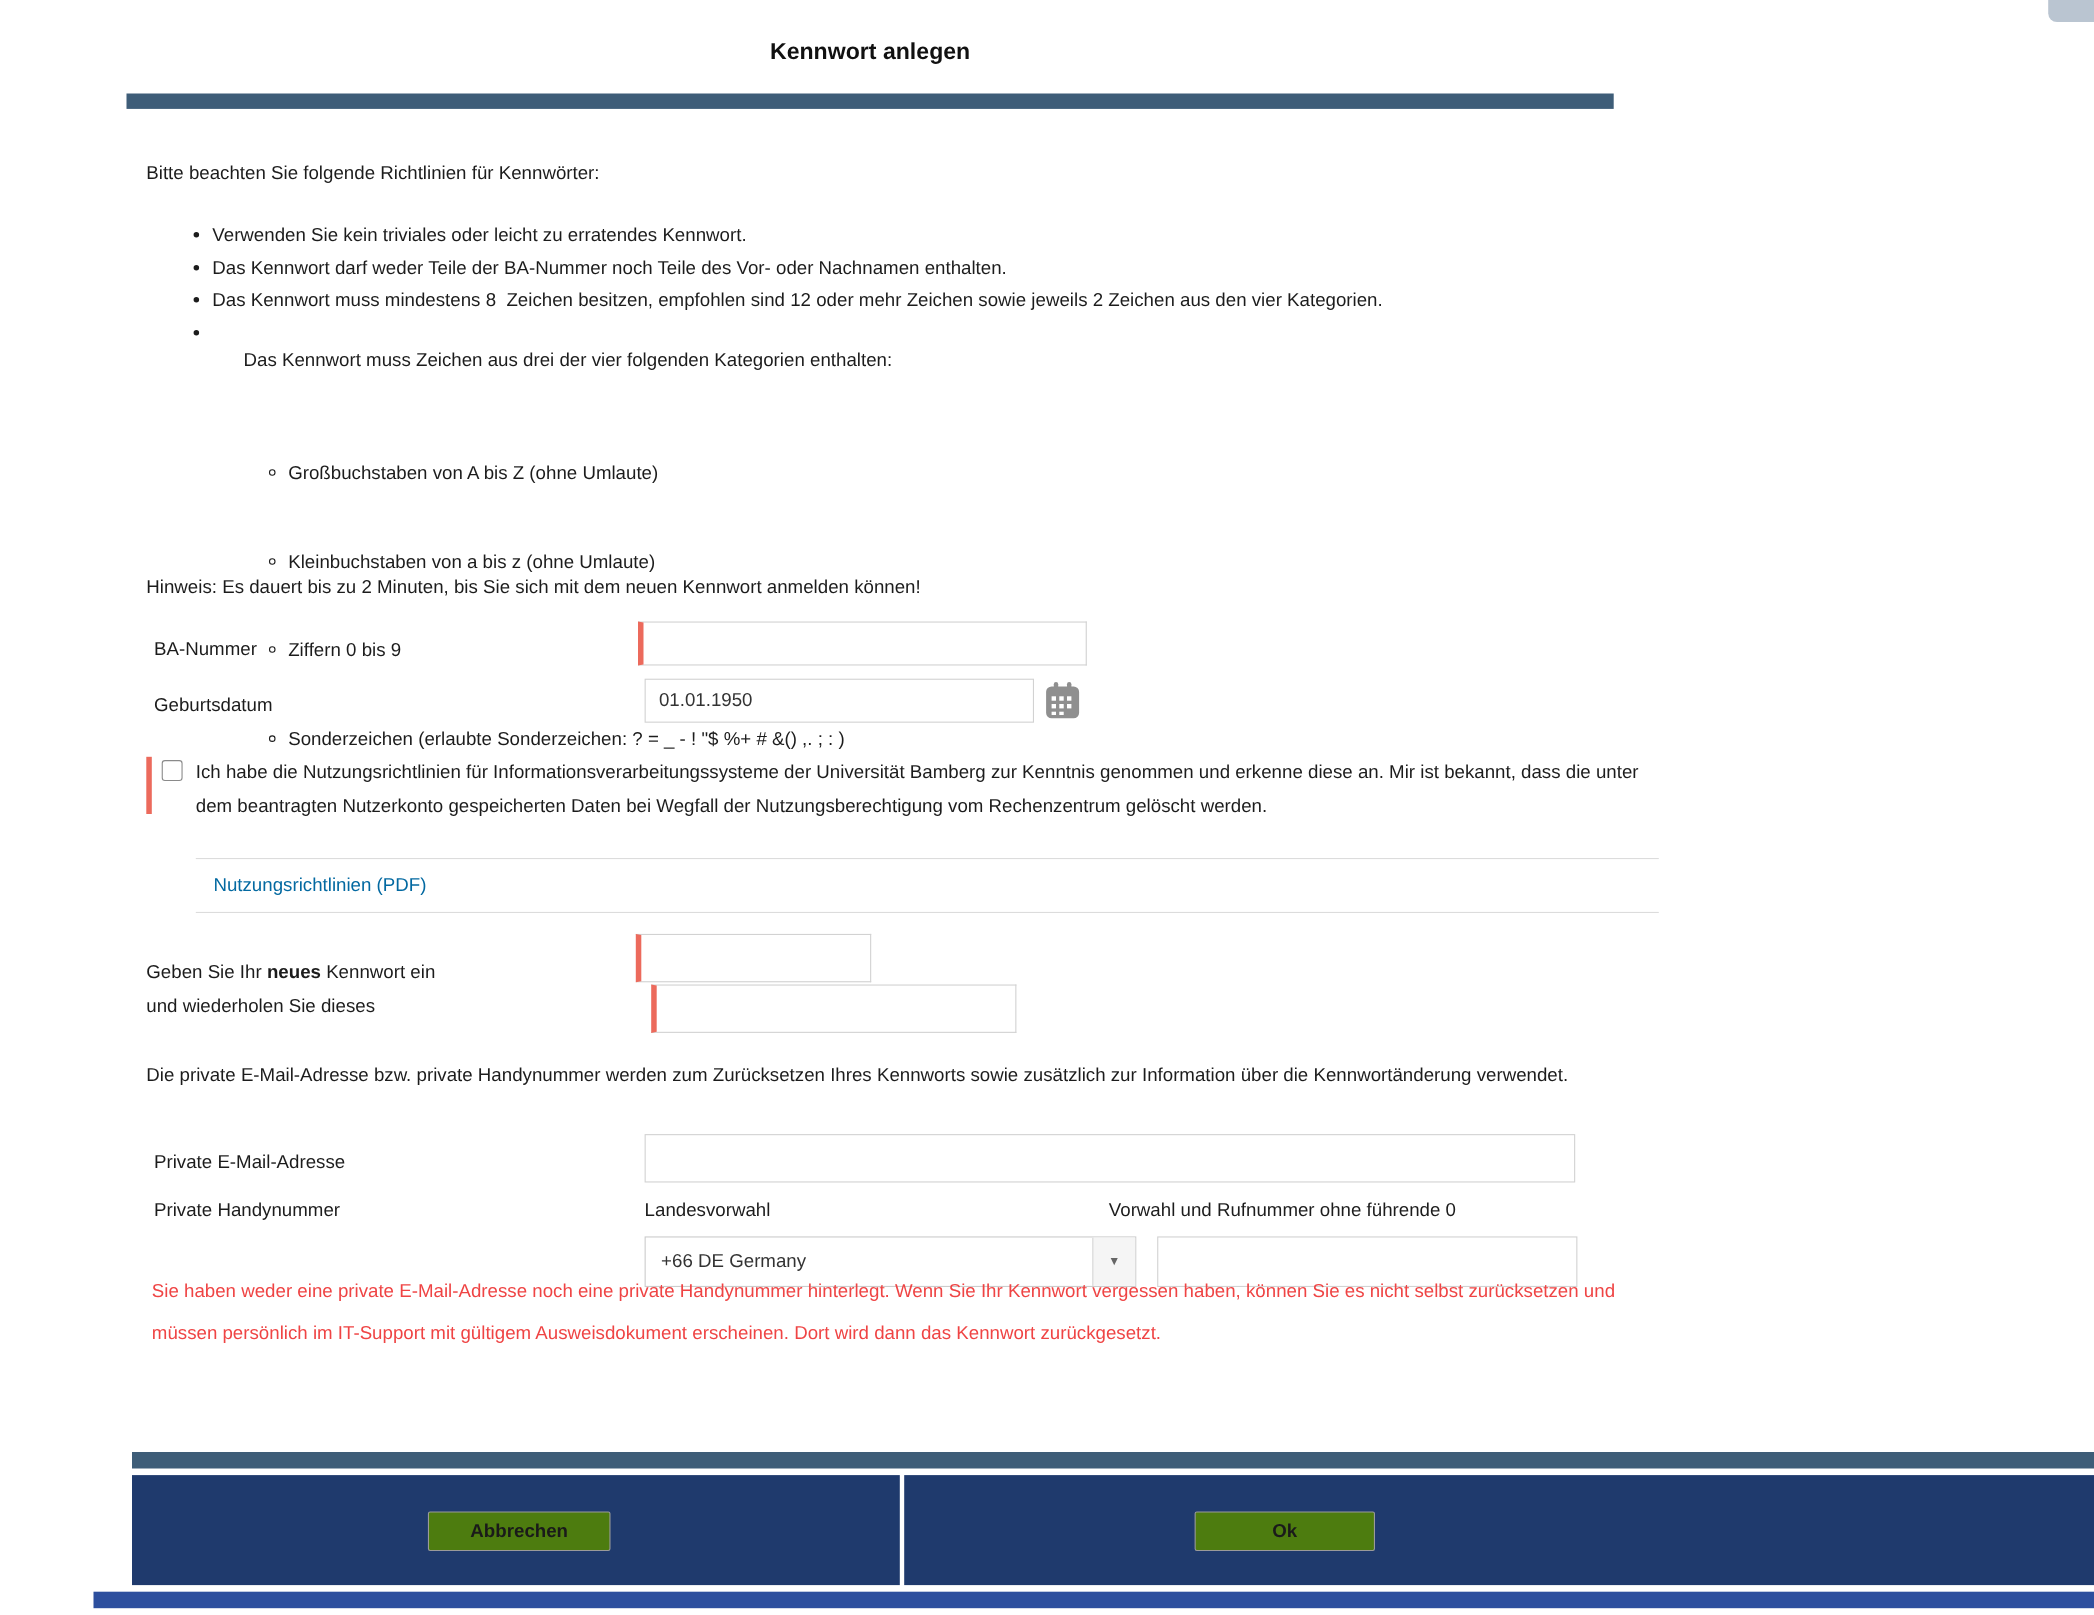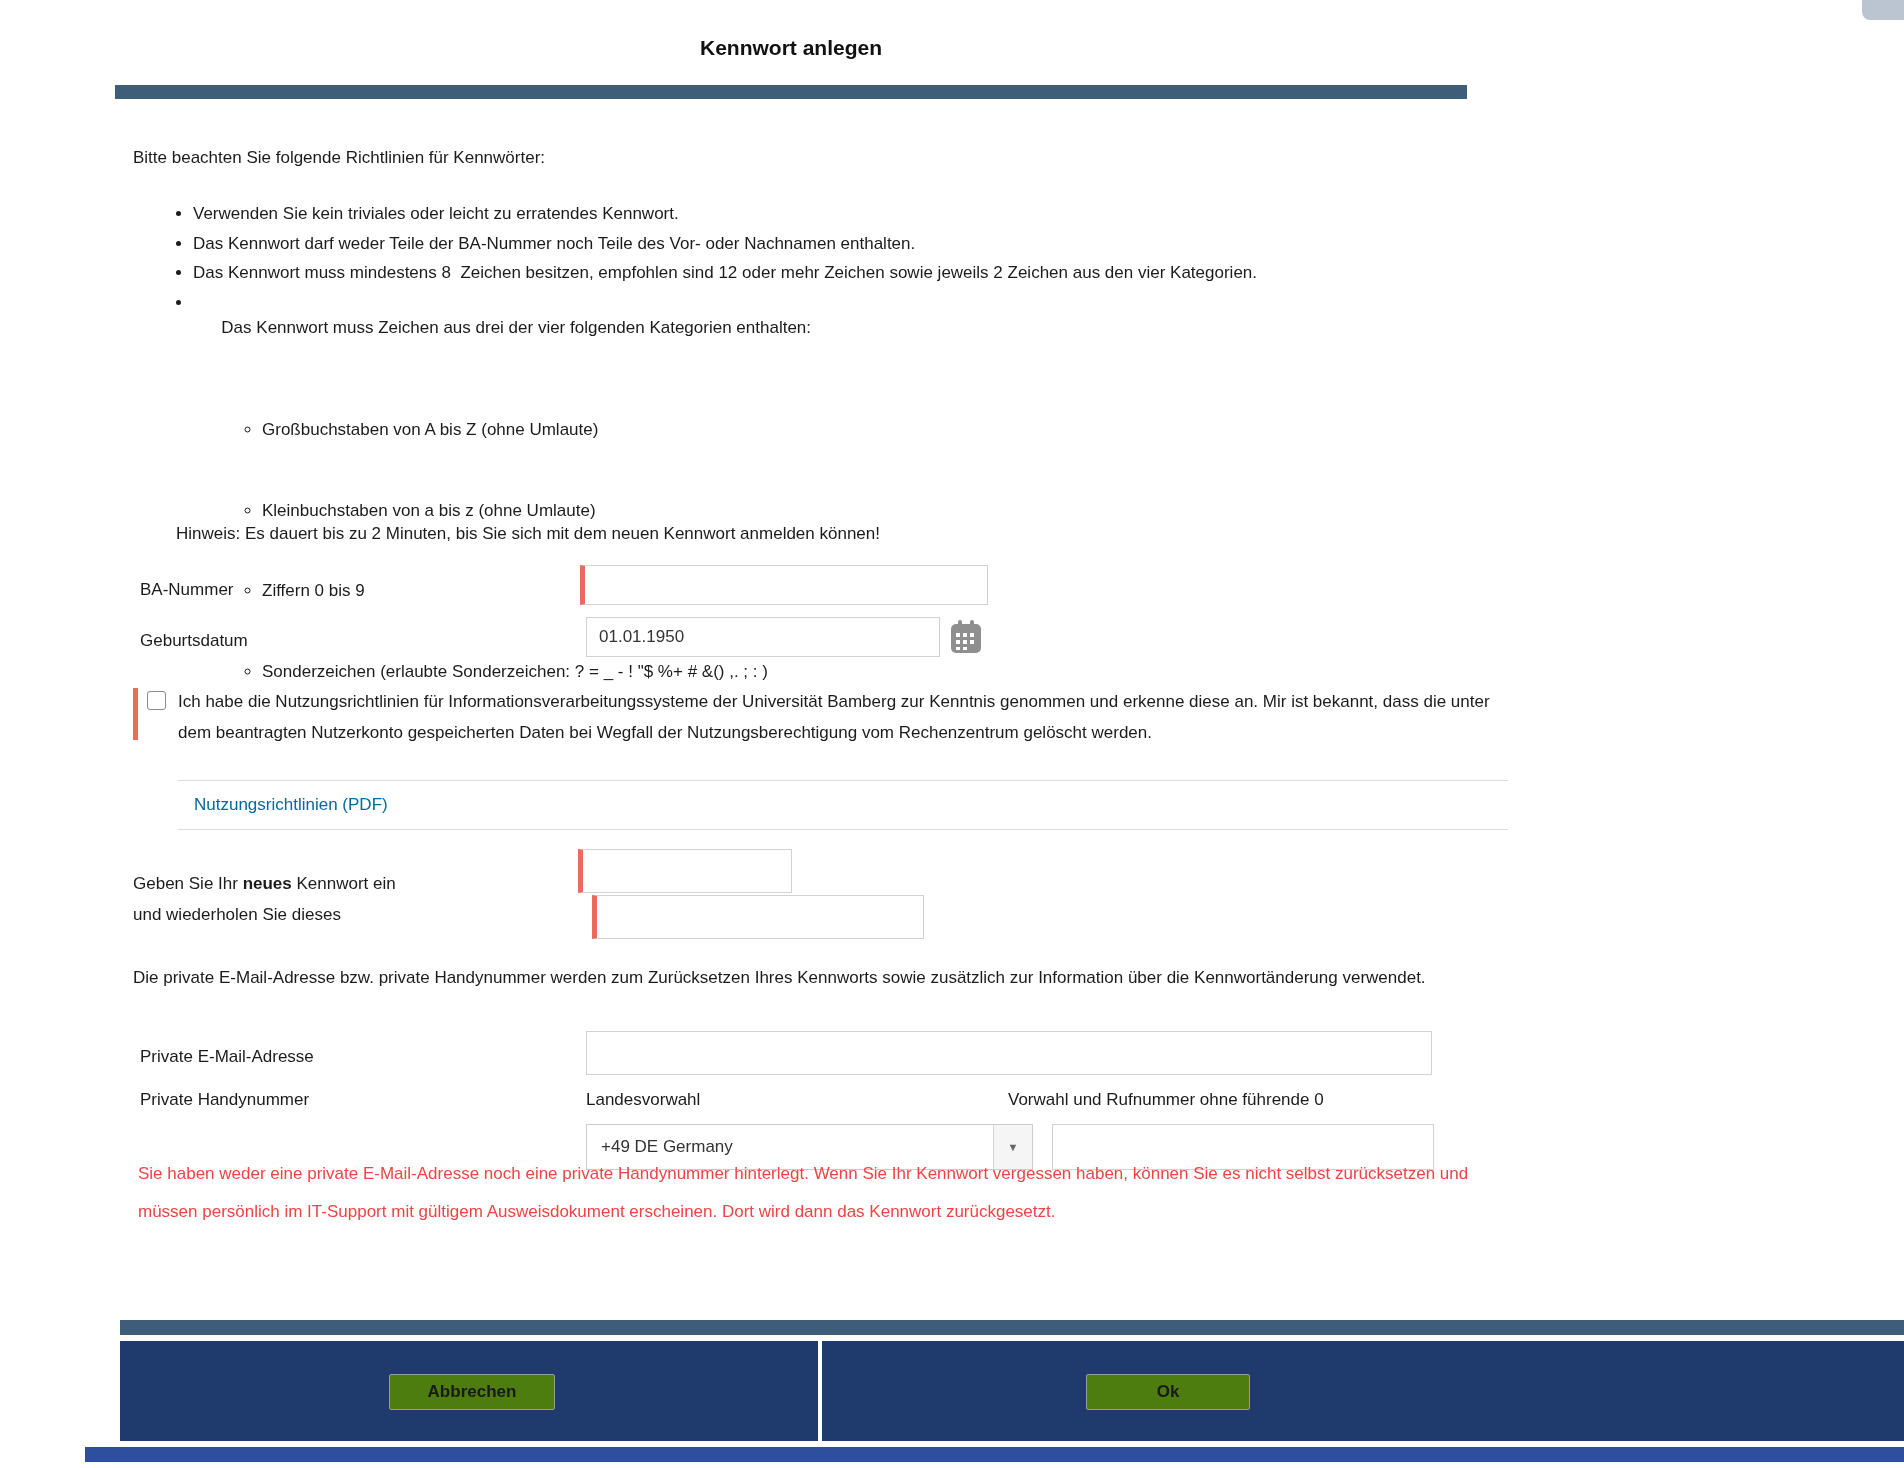--- a/index.html
+++ b/index.html
@@ -13,21 +13,21 @@
   
   .page-title{left:115px;top:36px;width:1352px;text-align:center;font-size:21px;font-weight:bold;color:#111;}
   .top-bar{left:115px;top:85px;width:1352px;height:14px;background:#3e5d78;}
   .corner-fragment{right:0;top:0;width:42px;height:20px;background:#a9b6c6;border-radius:0 0 0 8px;opacity:.8;}
 
   
   .intro{left:133px;top:148px;width:1300px;}
   ul.rules{position:absolute;left:133px;top:201px;width:1276px;margin:0;padding:0 0 0 60px;list-style:disc;}
   ul.rules li{margin-bottom:4px;line-height:25.5px;white-space:pre-wrap;}
   ul.rules ul{margin:0;padding:0 0 0 69px;list-style:circle;}
-  .hint{left:133px;top:524px;width:1200px;margin-left:43px;}
+  .hint{left:133px;top:524px;width:1200px;}
 
   
   .flabel{color:#1c1c1c;}
   .tinput{
     position:absolute;box-sizing:border-box;height:40px;background:#fff;
     border:1px solid #d2d2d2;font:inherit;color:#333;padding:13px 12px;outline:none;
   }
   .req{border-left:5px solid #ec6a5c;}
   .cal-btn{left:950px;top:620px;width:32px;height:35px;background:transparent;border:none;padding:0;cursor:pointer;}
 
@@ -139,21 +139,21 @@
   <div class="abs contact-info">Die private E-Mail-Adresse bzw. private Handynummer werden zum Zurücksetzen Ihres Kennworts sowie zusätzlich zur Information über die Kennwortänderung verwendet.</div>
 
   <div class="abs flabel" style="left:140px;top:1047px;">Private E-Mail-Adresse</div>
   <input class="tinput" style="left: 586px; top: 1031px; width: 846px; height: 44px;" type="text" value="">
 
   <div class="abs flabel col-head" style="left:140px;">Private Handynummer</div>
   <div class="abs flabel col-head" style="left:586px;">Landesvorwahl</div>
   <div class="abs flabel col-head" style="left:1008px;">Vorwahl und Rufnummer ohne führende 0</div>
 
   <div class="select">
-    <span class="val">+49 DE Germany</span>
+    <span class="val">+66 DE Germany</span>
     <span class="arrow-box">▼</span>
   </div>
   <input class="tinput" style="left: 1052px; top: 1124px; width: 382px; height: 46px;" type="text" value="">
 
   <div class="abs warning">Sie haben weder eine private E-Mail-Adresse noch eine private Handynummer hinterlegt. Wenn Sie Ihr Kennwort vergessen haben, können Sie es nicht selbst zurücksetzen und müssen persönlich im IT-Support mit gültigem Ausweisdokument erscheinen. Dort wird dann das Kennwort zurückgesetzt.</div>
 
   <div class="abs footer-bar"></div>
   <div class="panel panel-left"></div>
   <div class="panel panel-right"></div>
   <button class="fbtn btn-cancel">Abbrechen</button>

